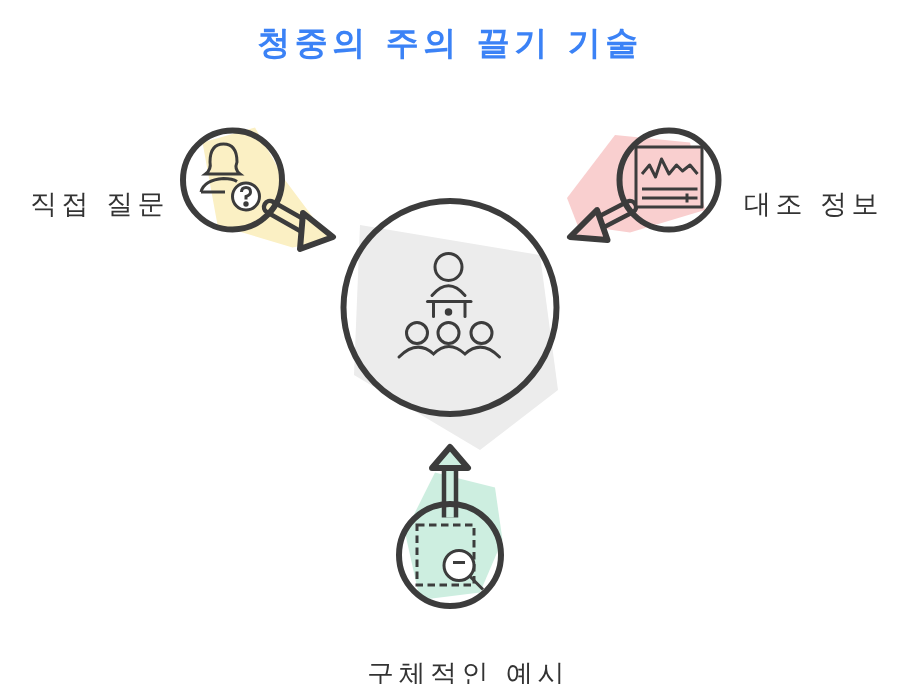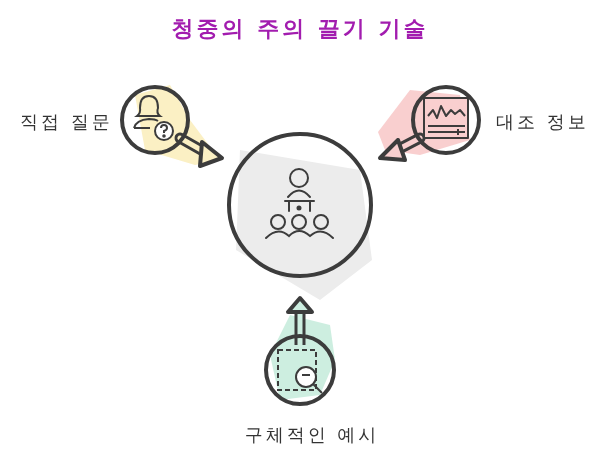--- a/index.html
+++ b/index.html
@@ -1,20 +1,20 @@
 <!DOCTYPE html>
 <html><head>
 <meta charset="utf-8">
 <style>
   html, body { margin:0; padding:0; background:#ffffff; }
   body { width:600px; height:456px; position:relative; overflow:hidden;
          font-family: "DejaVu Sans", sans-serif; color:#3a3a3a; }
   .title { position:absolute; left:0; width:600px; top:14px; text-align:center;
-           font-size:22px; font-weight:bold; letter-spacing:3px; color:#a21caf; }
-  .label { position:absolute; font-size:18px; color:#333; letter-spacing:3px; white-space:nowrap; }
+           font-size:22px; font-weight:bold; letter-spacing:3px; color:#3b82f6; }
+  .label { position:absolute; font-size:18px; color:#333; letter-spacing:3px; white-space:nowrap;margin-top:14px; }
   svg.canvas { position:absolute; left:0; top:0; }
 </style>
 </head>
 <body>
 
 <div class="title">청중의 주의 끌기 기술</div>
 
 <svg class="canvas" width="600" height="456" viewBox="0 0 600 456">
 
   <g>

